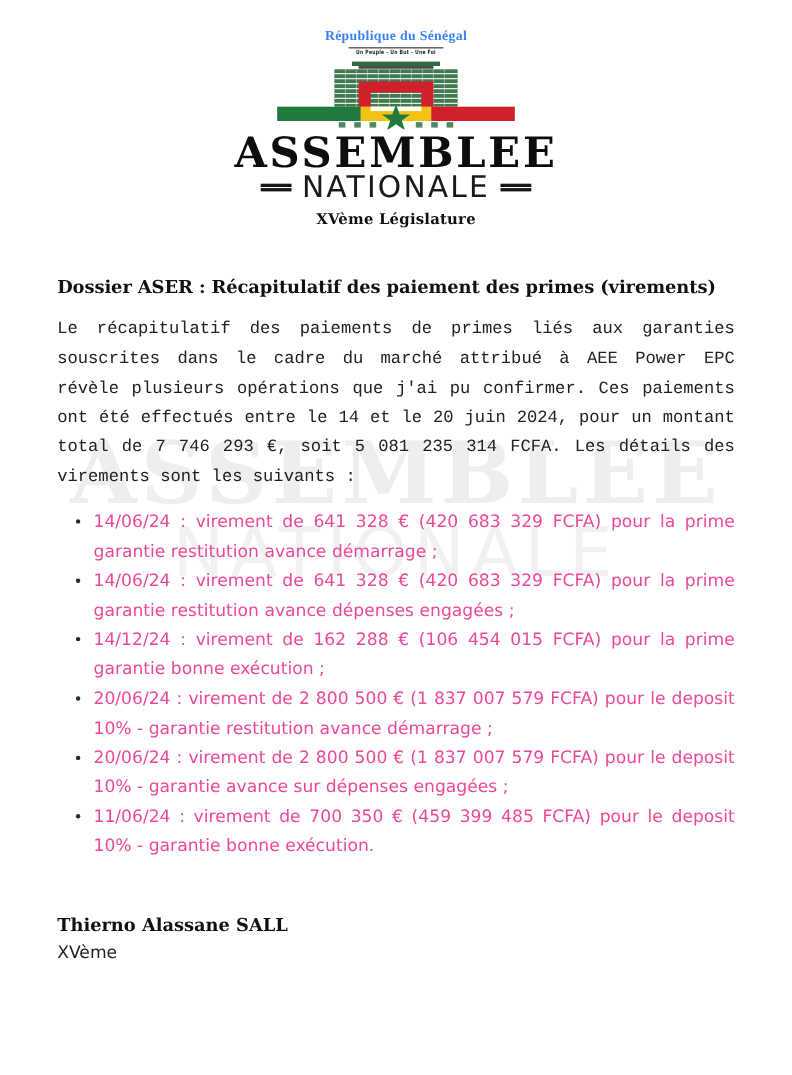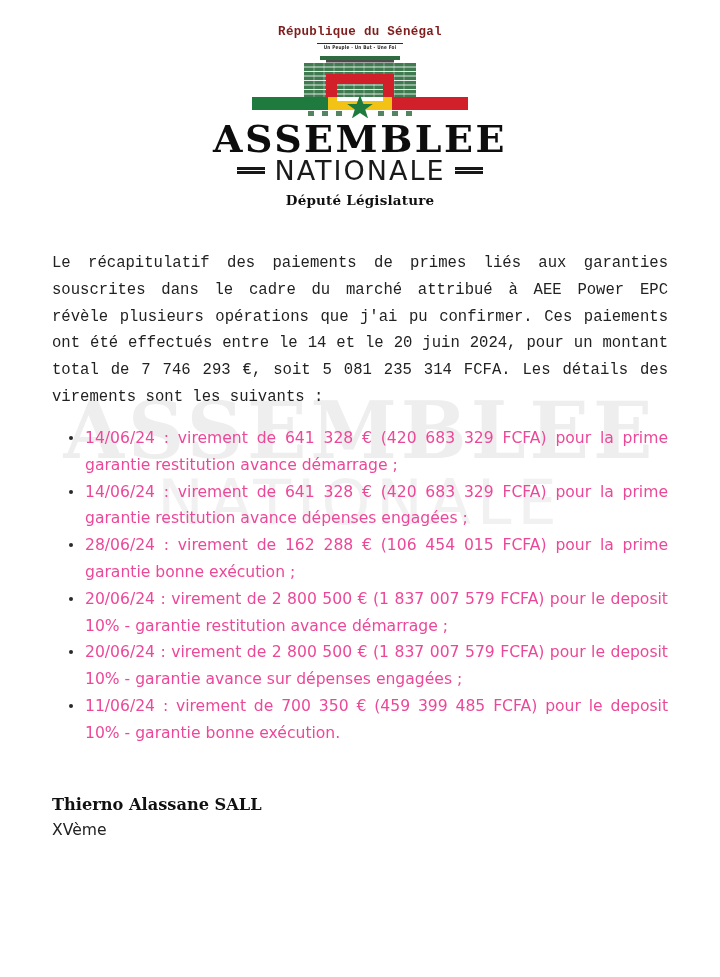--- a/index.html
+++ b/index.html
@@ -56,25 +56,25 @@
 
   
   .letterhead {
     position: relative;
     z-index: 2;
     padding-top: 26px;
     text-align: center;
   }
 
   .rep-title {
-    font-family: Liberation Mono, monospace;
+    font-family: Liberation Serif, serif;
     font-weight: 700;
     font-size: 12.5px;
     letter-spacing: 0.3px;
-    color: #7f1d1d;
+    color: #3b82f6;
     line-height: 1.1;
   }
 
   .rep-rule {
     width: 86px;
     height: 1px;
     background: #2b2b2b;
     margin: 3px auto 2px auto;
   }
 
@@ -285,32 +285,33 @@
     </div>
 
     <div class="wordmark-assemblee">ASSEMBLEE</div>
 
     <div class="wordmark-nationale-row">
       <span class="wm-dash"></span>
       <span class="wordmark-nationale">NATIONALE</span>
       <span class="wm-dash"></span>
     </div>
 
-    <div class="legislature">Député Législature</div>
+    <div class="legislature">XVème Législature</div>
   </header>
 
   <main class="content">
 
+    <h1 class="doc-title">Dossier ASER : Récapitulatif des paiement des primes (virements)</h1>
 
     <p class="intro">Le récapitulatif des paiements de primes liés aux garanties souscrites dans le cadre du marché attribué à AEE Power EPC révèle plusieurs opérations que j'ai pu confirmer. Ces paiements ont été effectués entre le 14 et le 20 juin 2024, pour un montant total de 7 746 293 €, soit 5 081 235 314 FCFA. Les détails des virements sont les suivants :</p>
 
     <ul class="transfers">
       <li>14/06/24 : virement de 641 328 € (420 683 329 FCFA) pour la prime garantie restitution avance démarrage ;</li>
       <li>14/06/24 : virement de 641 328 € (420 683 329 FCFA) pour la prime garantie restitution avance dépenses engagées ;</li>
-      <li>28/06/24 : virement de 162 288 € (106 454 015 FCFA) pour la prime garantie bonne exécution ;</li>
+      <li>14/12/24 : virement de 162 288 € (106 454 015 FCFA) pour la prime garantie bonne exécution ;</li>
       <li>20/06/24 : virement de 2 800 500 € (1 837 007 579 FCFA) pour le deposit 10% - garantie restitution avance démarrage ;</li>
       <li>20/06/24 : virement de 2 800 500 € (1 837 007 579 FCFA) pour le deposit 10% - garantie avance sur dépenses engagées ;</li>
       <li>11/06/24 : virement de 700 350 € (459 399 485 FCFA) pour le deposit 10% - garantie bonne exécution.</li>
     </ul>
 
     <div class="signature">
       <div class="sig-name">Thierno Alassane SALL</div>
       <div class="sig-role">XVème</div>
     </div>
 

